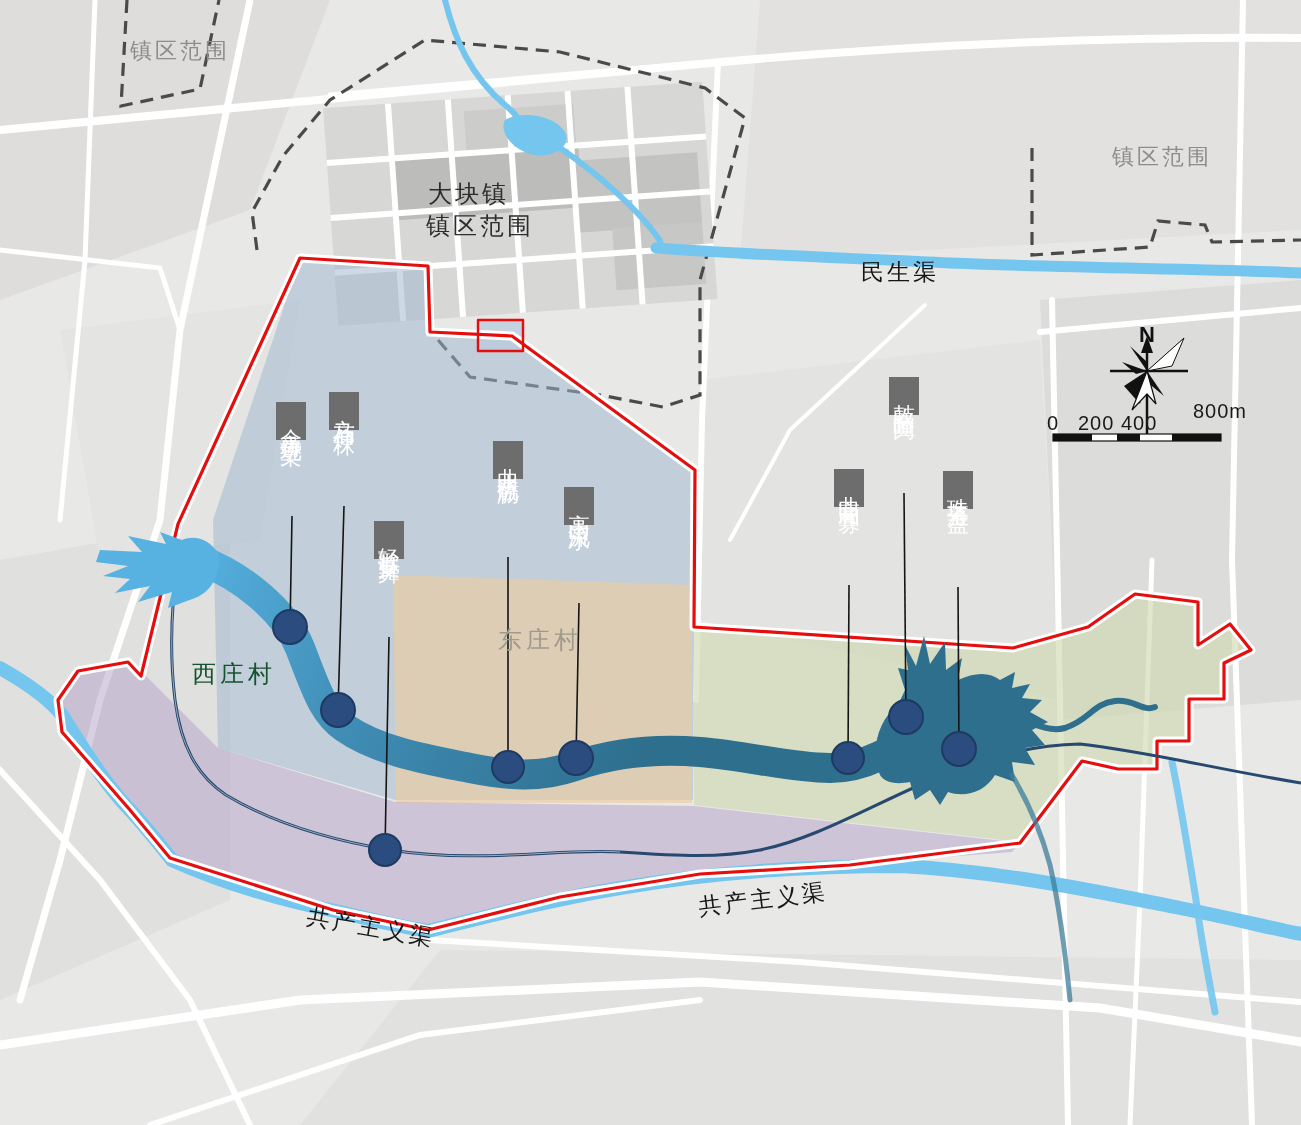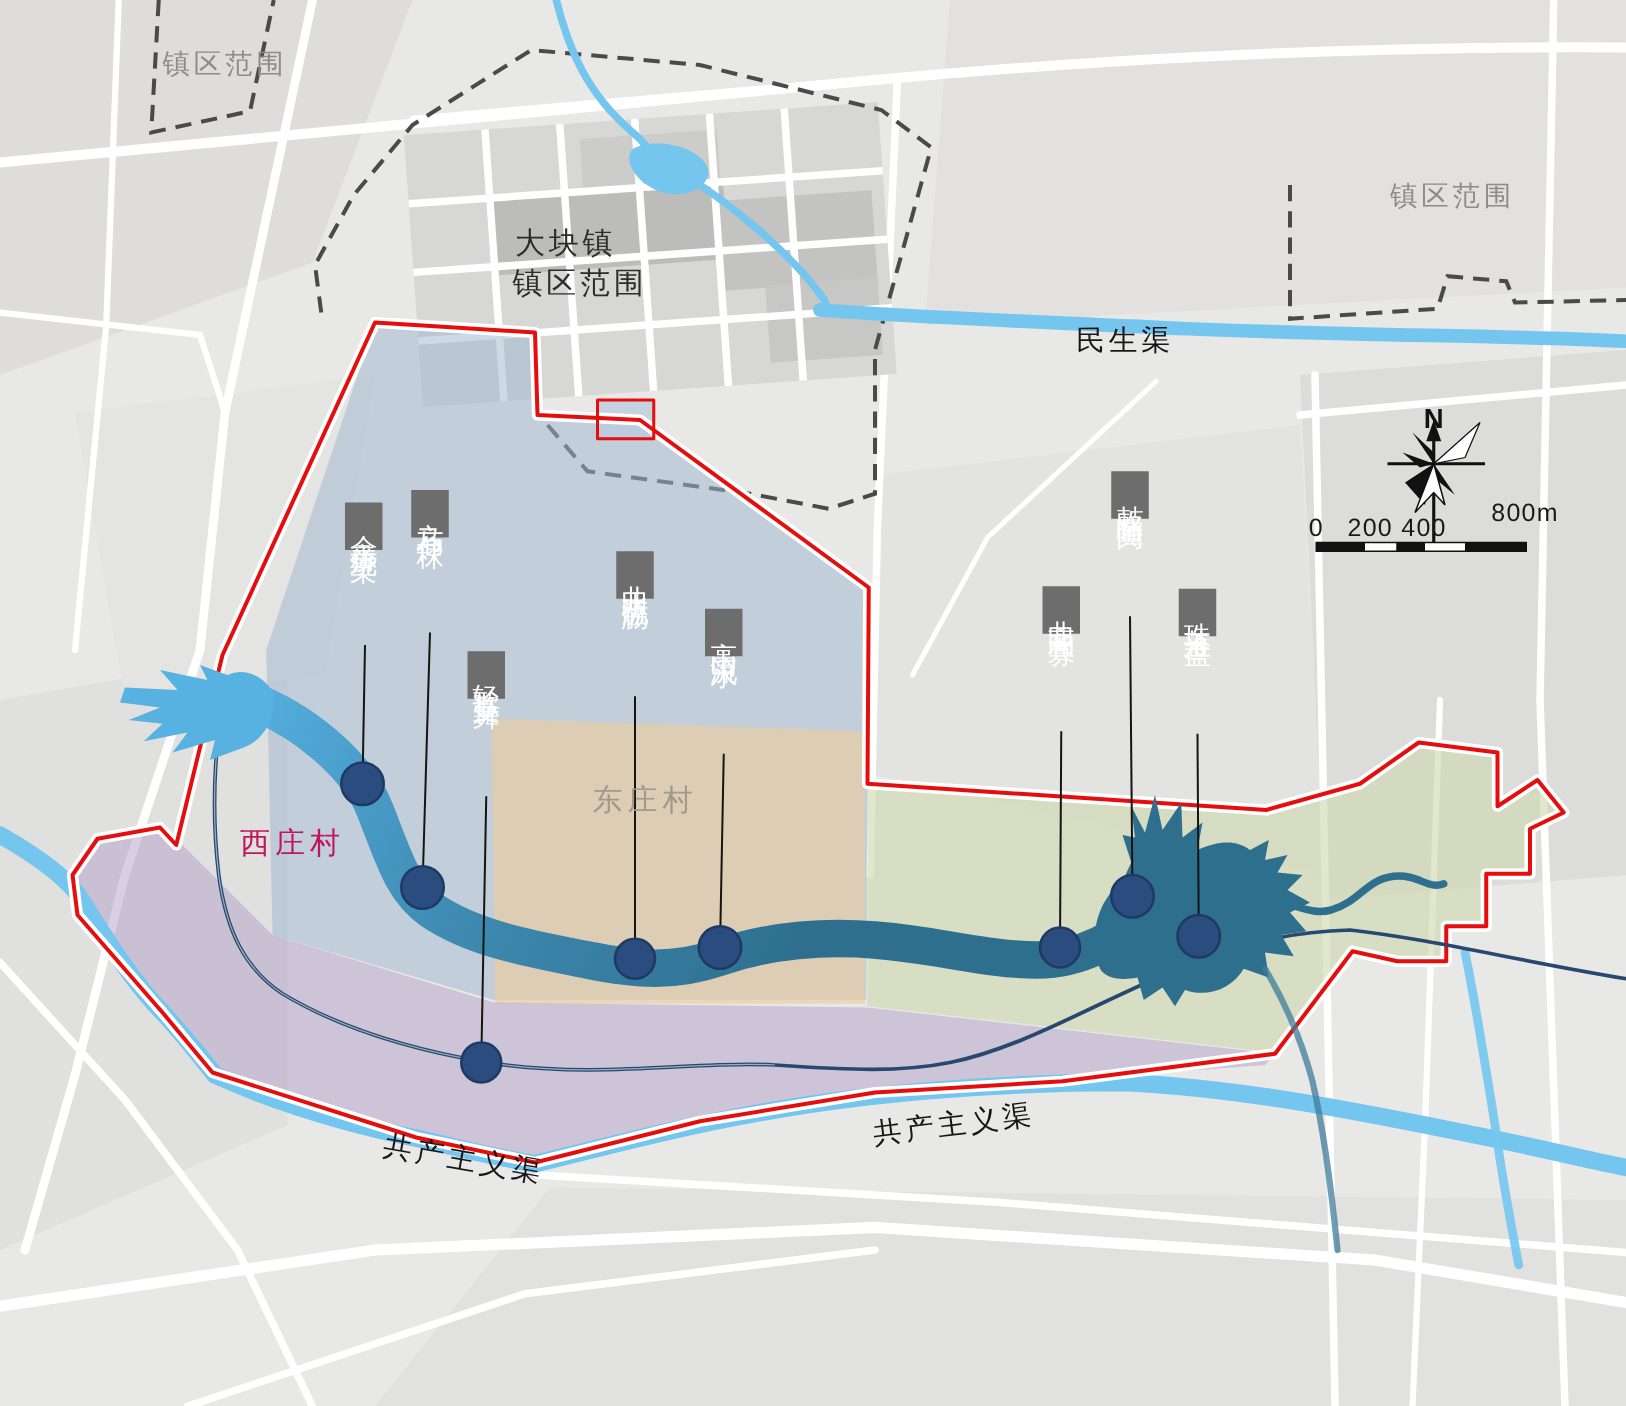--- a/index.html
+++ b/index.html
@@ -2,25 +2,25 @@
 <html><head>
 <meta charset="utf-8">
 <style>
   html,body{margin:0;padding:0;background:#cfcfcf;font-family:"Liberation Sans",sans-serif;}
   #stage{position:relative;width:1301px;height:1125px;overflow:hidden;background:#e8e8e7;}
   #stage svg{position:absolute;left:0;top:0;}
   .vlabel{position:absolute;writing-mode:vertical-rl;text-orientation:upright;background:#6d6d6d;
     color:#ffffff;font-size:22px;letter-spacing:5px;line-height:1;padding:9px 4px;box-sizing:border-box;
     text-align:center;user-select:none;}
   .maplabel{position:absolute;white-space:nowrap;user-select:none;letter-spacing:3px;}
-  .lbl-dark{color:#2d2d2d;font-size:24px;}
+  .lbl-dark{color:#2d2d2d;font-size:24px;margin-left:16px;}
   .lbl-black{color:#161616;font-size:23px;}
   .lbl-gray{color:#8c8c8c;font-size:22px;}
-  .lbl-village{color:#be185d;font-size:24px;letter-spacing:4px;}
-  .lbl-village-e{color:#a09a8d;font-size:24px;letter-spacing:4px;}
+  .lbl-village{color:#14532d;font-size:24px;letter-spacing:4px;}
+  .lbl-village-e{color:#a09a8d;font-size:24px;letter-spacing:4px;margin-left:24px;}
   .rot-dn{transform:rotate(10deg);}
   .rot-up{transform:rotate(-7deg);}
   .lbl-north{color:#111;font-size:22px;font-weight:bold;letter-spacing:0;}
   .scale-num{color:#1a1a1a;font-size:20px;letter-spacing:1px;}
 </style>
 </head>
 <body>
 
 <div id="stage">
 

